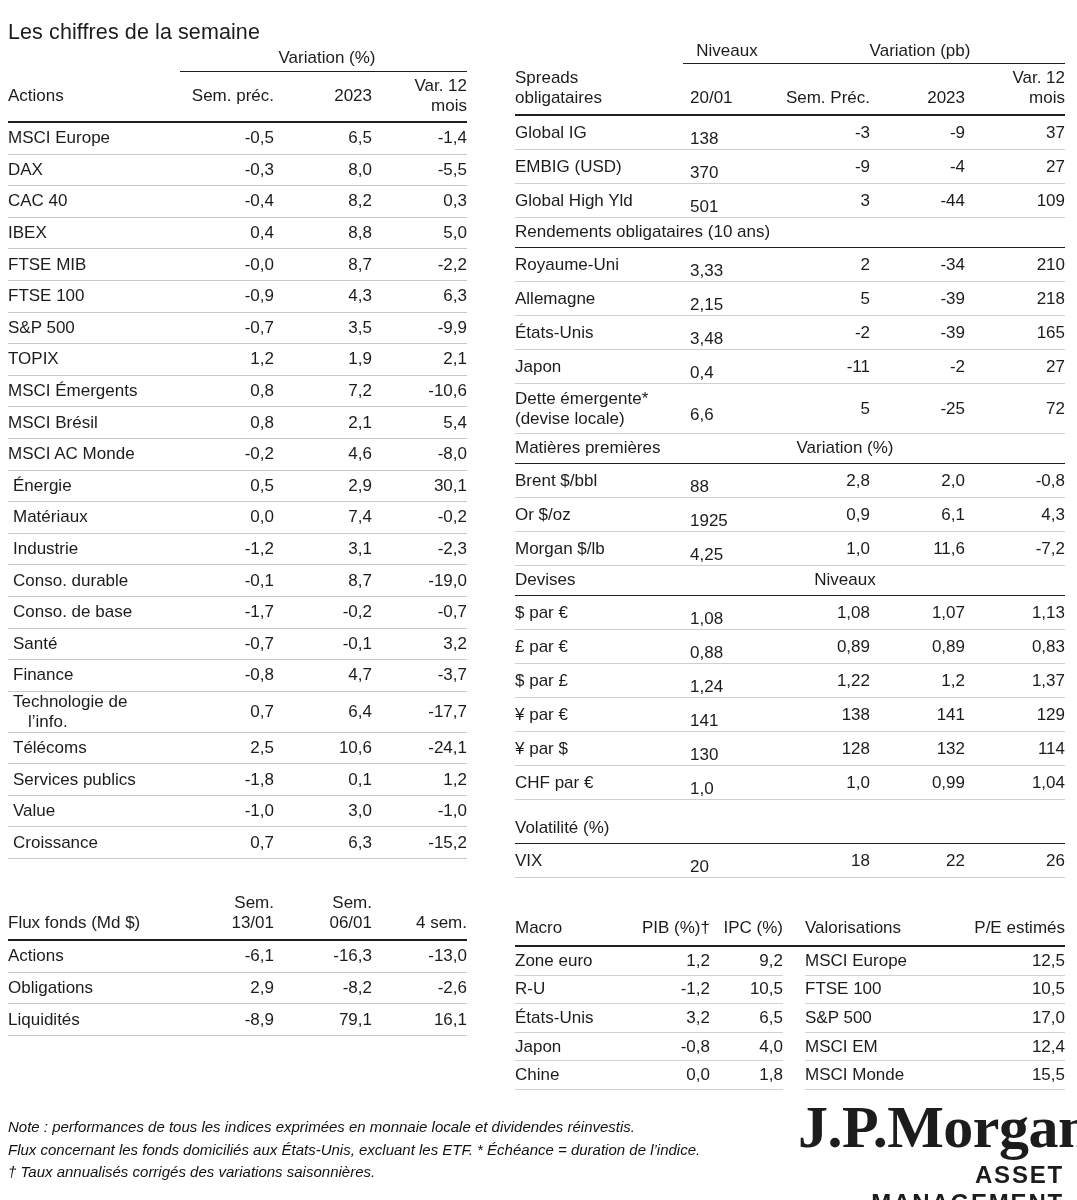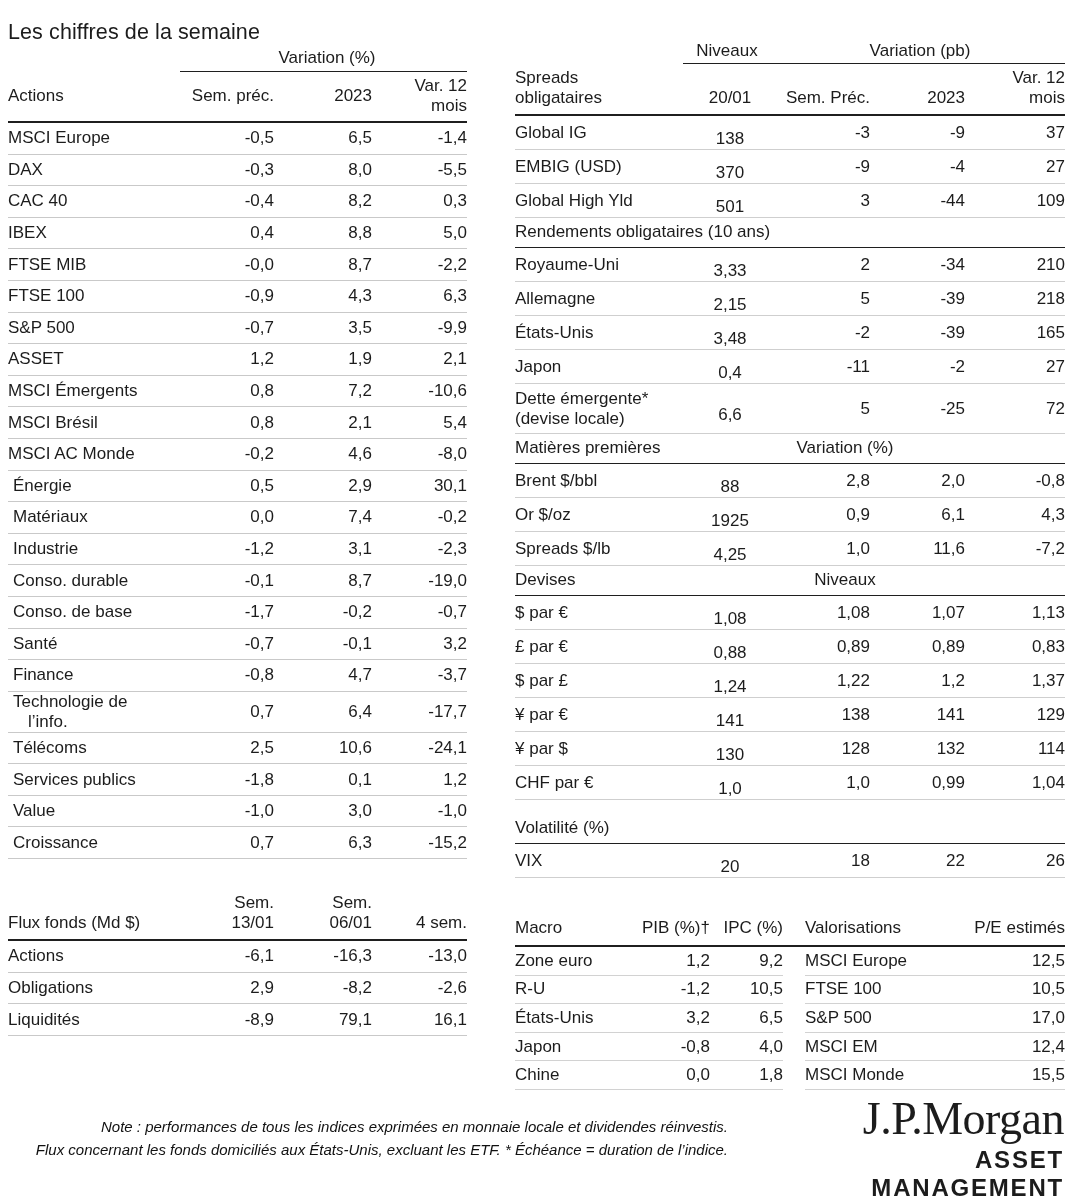--- a/index.html
+++ b/index.html
@@ -29,21 +29,21 @@
   .spanner-left{position:relative;height:30px;}
   .spanner-left .rule{position:absolute;left:172px;right:0;bottom:0;border-bottom:1.5px solid #1f1f1f;}
   .spanner-left .lab{position:absolute;left:319px;transform:translateX(-50%);bottom:4px;}
 
   .thead-left{align-items:center;padding:4px 0 5px;}
   .thead-flux{align-items:flex-end;padding:2px 0 6px;margin-top:32px;}
   .flux-title{flex:1;}
 
   
   .r-label{width:175px;}
-  .rc1{width:80px;text-align:center;margin-top:13px;}
+  .rc1{width:80px;text-align:left;margin-top:13px;}
   .rc2{width:100px;text-align:right;}
   .rc3{width:95px;text-align:right;}
   .rc4{width:100px;text-align:right;}
   .col-right .row{min-height:31.8px;border-bottom:1px solid #cfcfcf;}
   .row.tall{min-height:50px;}
 
   
   .spanner-right{position:relative;height:24px;}
   .spanner-right .rule{position:absolute;left:168px;right:0;bottom:0;border-bottom:1.2px solid #1f1f1f;}
   .spanner-right .niv{position:absolute;left:212px;transform:translateX(-50%);bottom:3px;}
@@ -66,25 +66,25 @@
   .m-gap{width:22px;}
   .vc-label{flex:1;padding-left:0;}
   .vc1{width:130px;text-align:right;}
   .macro-bodies{display:flex;align-items:flex-end;}
   .macro-body{width:268px;}
   .val-body{width:260px;margin-left:22px;}
   .macro-body .row,.val-body .row{min-height:28.6px;border-bottom:1px solid #d2d2d2;}
 
   
   .notes{position:absolute;left:8px;top:1116px;width:720px;font-style:italic;font-size:15px;line-height:1.5;color:#111;}
-  .notes p{margin:0;text-align:right;}
+  .notes p{margin:0;}
 
   
   .logo{position:absolute;left:798px;top:1094px;width:266px;text-align:right;}
-  .logo-main{font-family:"Liberation Serif","DejaVu Serif",serif;font-size:46px;font-weight:400;letter-spacing:-.5px;line-height:1.1;}
+  .logo-main{font-family:"Liberation Serif","DejaVu Serif",serif;font-size:60px;font-weight:700;letter-spacing:-.5px;line-height:1.1;}
   .logo-sub{font-family:"Liberation Sans",sans-serif;font-size:24px;font-weight:700;letter-spacing:1.8px;margin-top:1px;}
 </style>
 </head>
 <body>
 
 <div class="title">Les chiffres de la semaine</div>
 
 <div class="col-left">
 
   <div class="spanner-left">
@@ -145,21 +145,21 @@
       </div>
 
       <div class="row">
         <span class="l-label pre">S&amp;P 500</span>
         <span class="lc1">-0,7</span>
         <span class="lc2">3,5</span>
         <span class="lc3">-9,9</span>
       </div>
 
       <div class="row">
-        <span class="l-label pre">ASSET</span>
+        <span class="l-label pre">TOPIX</span>
         <span class="lc1">1,2</span>
         <span class="lc2">1,9</span>
         <span class="lc3">2,1</span>
       </div>
 
       <div class="row">
         <span class="l-label pre">MSCI Émergents</span>
         <span class="lc1">0,8</span>
         <span class="lc2">7,2</span>
         <span class="lc3">-10,6</span>
@@ -408,21 +408,21 @@
 
       <div class="row">
         <span class="r-label">Or $/oz</span>
         <span class="rc1">1925</span>
         <span class="rc2">0,9</span>
         <span class="rc3">6,1</span>
         <span class="rc4">4,3</span>
       </div>
 
       <div class="row">
-        <span class="r-label">Spreads $/lb</span>
+        <span class="r-label">Morgan $/lb</span>
         <span class="rc1">4,25</span>
         <span class="rc2">1,0</span>
         <span class="rc3">11,6</span>
         <span class="rc4">-7,2</span>
       </div>
     </div>
 
   <div class="section-header">
     <span>Devises</span>
     <span class="center-lab">Niveaux</span>
@@ -561,18 +561,19 @@
             <span class="vc1">15,5</span>
           </div>
         </div>
     </div>
   </div>
 </div>
 
 <div class="notes">
   <p>Note : performances de tous les indices exprimées en monnaie locale et dividendes réinvestis.</p>
   <p>Flux concernant les fonds domiciliés aux États-Unis, excluant les ETF. * Échéance = duration de l’indice.</p>
+  <p>† Taux annualisés corrigés des variations saisonnières.</p>
 </div>
 
 <div class="logo">
   <div class="logo-main">J.P.Morgan</div>
   <div class="logo-sub">ASSET MANAGEMENT</div>
 </div>
 
 </body></html>

